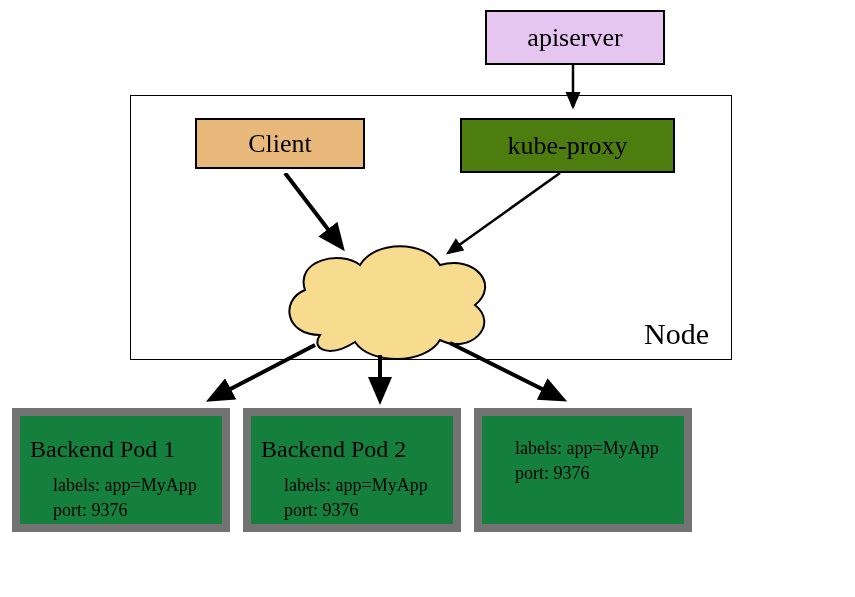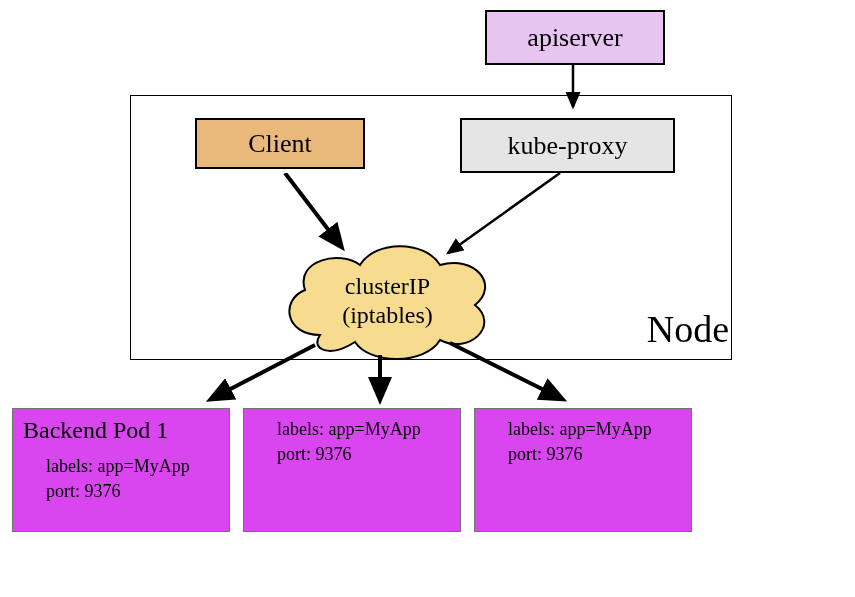--- a/index.html
+++ b/index.html
@@ -28,37 +28,37 @@
     .node-container {
       position: absolute;
       left: 130px;
       top: 95px;
       width: 602px;
       height: 265px;
       border: 1.5px solid #000;
     }
     .node-label {
       position: absolute;
-      right: 2px;
+      right: 22px;
       bottom: 8px;
-      font-size: 38px;
+      font-size: 30px;
     }
     .client {
       left: 195px;
       top: 118px;
       width: 170px;
       height: 51px;
       background: #e8b97a;
     }
     .kubeproxy {
       left: 460px;
       top: 118px;
       width: 215px;
       height: 55px;
-      background: #e5e5e5;
+      background: #4d7c0f;
     }
     .cluster-ip {
       position: absolute;
       left: 275px;
       top: 240px;
       width: 225px;
       height: 125px;
     }
     .cluster-ip svg {
       position: absolute;
@@ -69,23 +69,23 @@
       position: absolute;
       top: 32px;
       left: 0;
       width: 100%;
       text-align: center;
       font-size: 24px;
       line-height: 1.2;
     }
     .pod {
       position: absolute;
-      border: 1px solid #737373;
-      background: #d946ef;
-      padding: 8px 10px;
+      border: 8px solid #737373;
+      background: #15803d;
+      padding: 20px 10px;
       width: 218px;
       height: 124px;
     }
     .pod-title {
       font-size: 24px;
       margin-bottom: 10px;
     }
     .pod-meta {
       font-size: 18px;
       line-height: 1.4;
@@ -142,24 +142,20 @@
       <path d="M0,0 L0,6 L7,3 z" fill="#000"></path>
     </marker>
   </defs>
   <line x1="130" y1="0" x2="18" y2="80" stroke="#000" stroke-width="2.5" marker-end="url(#ah3)"></line>
 </svg>
 
 <div class="cluster-ip">
   <svg width="225" height="125" viewBox="0 0 225 125">
     <path d="M45,95 C10,95 5,60 30,50 C20,20 65,10 85,25 C100,0 150,0 165,25 C200,15 225,45 200,65 C225,85 195,115 165,100 C150,125 95,125 80,102 C55,118 35,110 45,95 Z" fill="#f7dc8f" stroke="#000" stroke-width="2"></path>
   </svg>
-  <div class="cluster-ip-text">
-    <div>clusterIP</div>
-    <div>(iptables)</div>
-  </div>
 </div>
 
 <svg class="arrow" style="left:195px; top:340px;" width="140" height="75">
   <defs>
     <marker id="ah4" markerWidth="8" markerHeight="8" refX="5" refY="3" orient="auto">
       <path d="M0,0 L0,6 L7,3 z" fill="#000"></path>
     </marker>
   </defs>
   <line x1="120" y1="5" x2="18" y2="58" stroke="#000" stroke-width="4" marker-end="url(#ah4)"></line>
 </svg>
@@ -182,20 +178,21 @@
   <line x1="10" y1="5" x2="120" y2="60" stroke="#000" stroke-width="4" marker-end="url(#ah6)"></line>
 </svg>
 
 <div class="pod pod1">
   <div class="pod-title">Backend Pod 1</div>
   <div class="pod-meta">labels: app=MyApp</div>
   <div class="pod-meta">port: 9376</div>
 </div>
 
 <div class="pod pod2">
+  <div class="pod-title">Backend Pod 2</div>
   <div class="pod-meta">labels: app=MyApp</div>
   <div class="pod-meta">port: 9376</div>
 </div>
 
 <div class="pod pod3">
   <div class="pod-meta">labels: app=MyApp</div>
   <div class="pod-meta">port: 9376</div>
 </div>
 
 </body></html>

